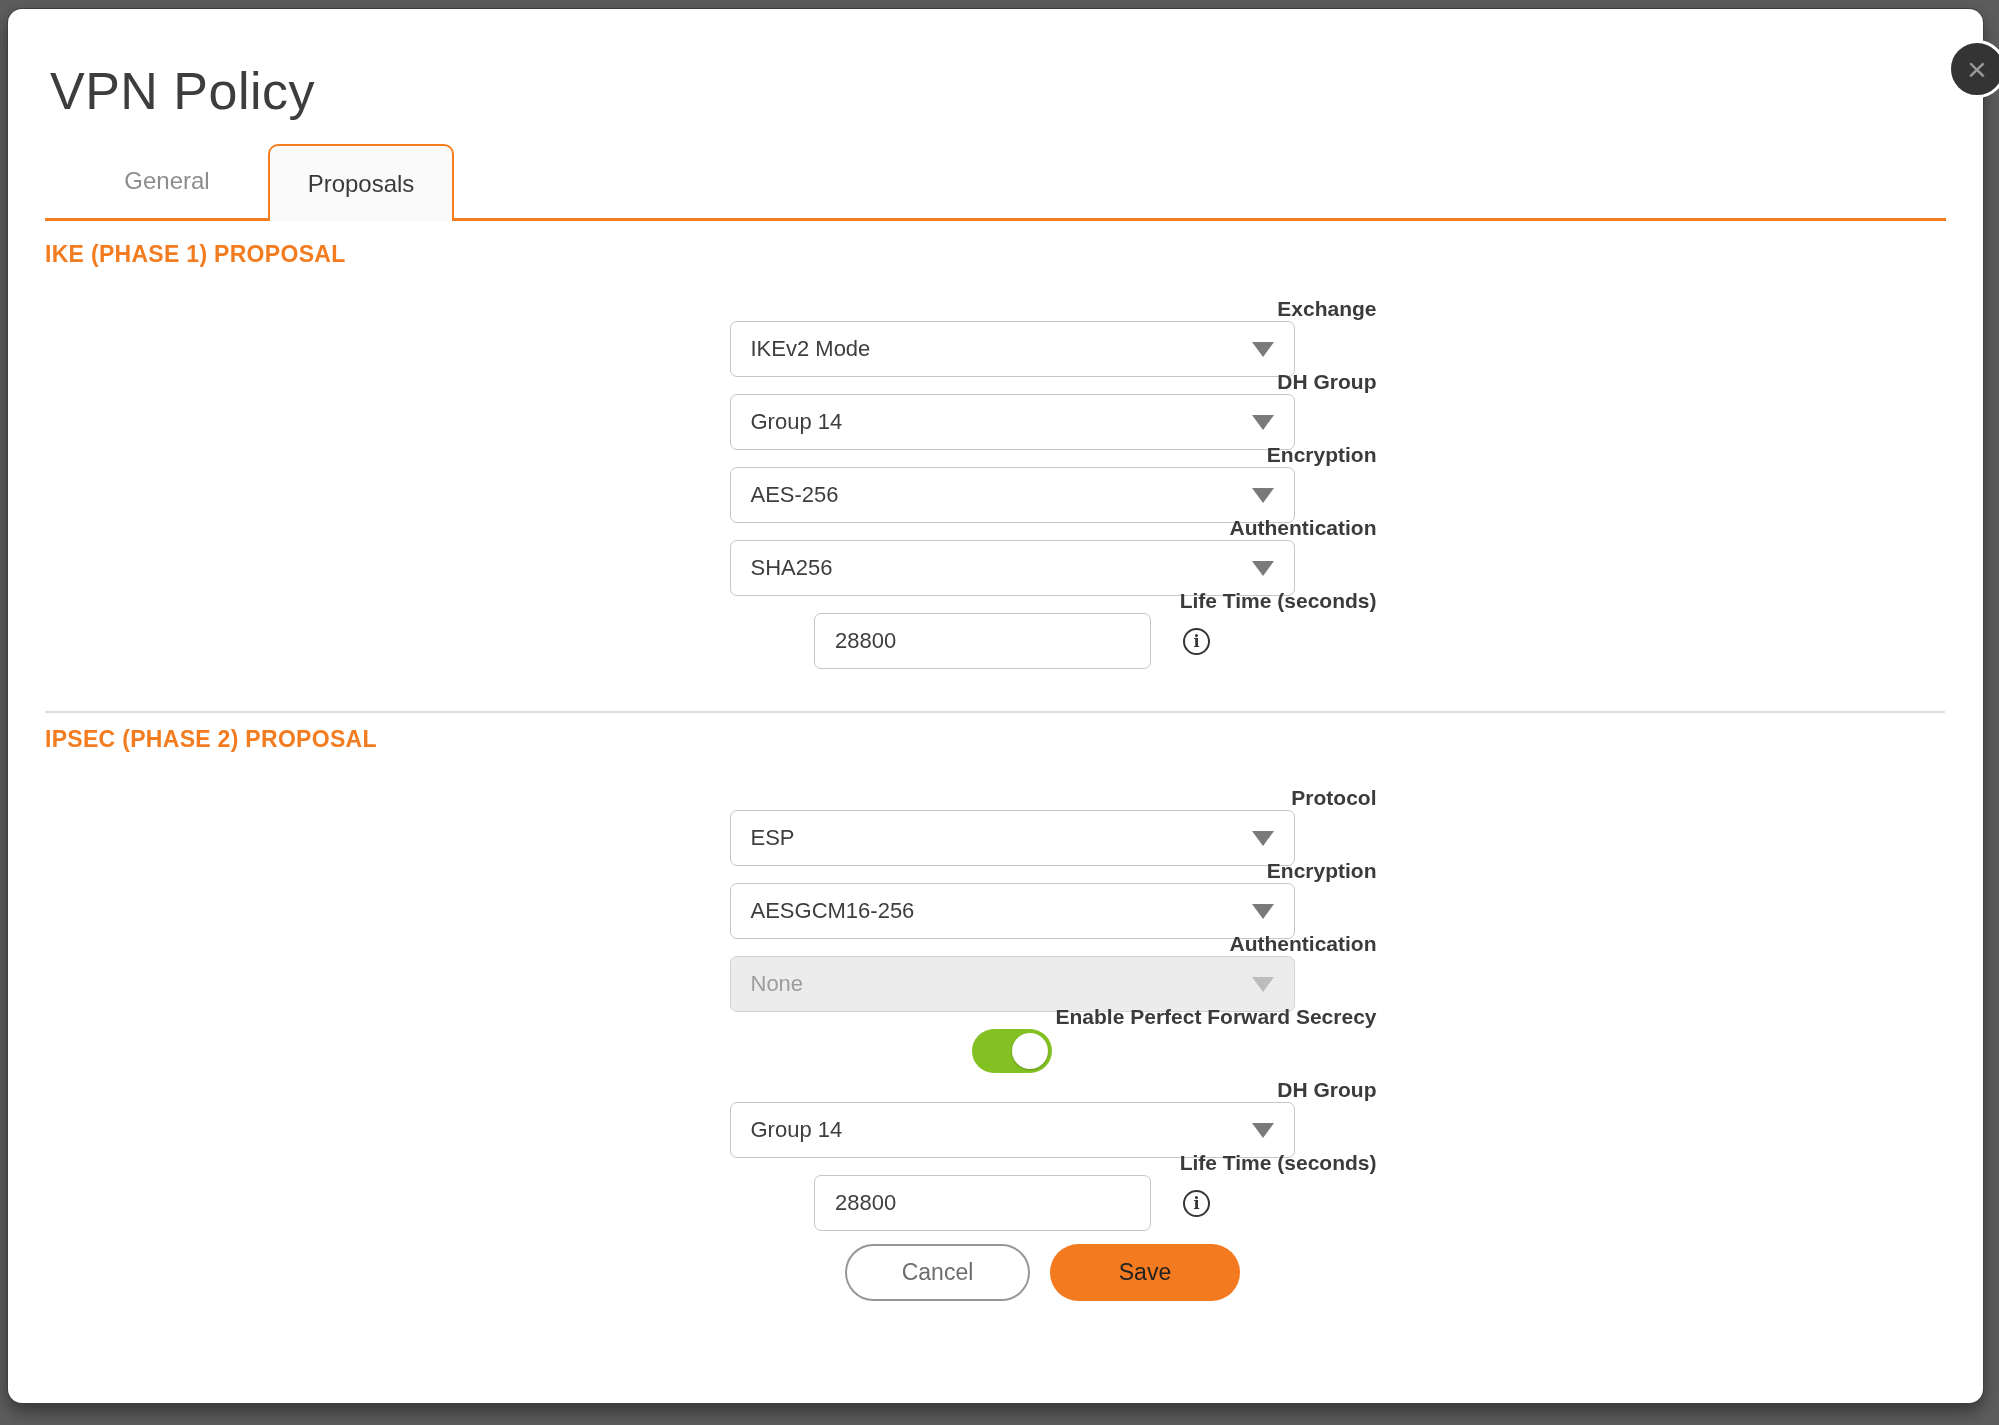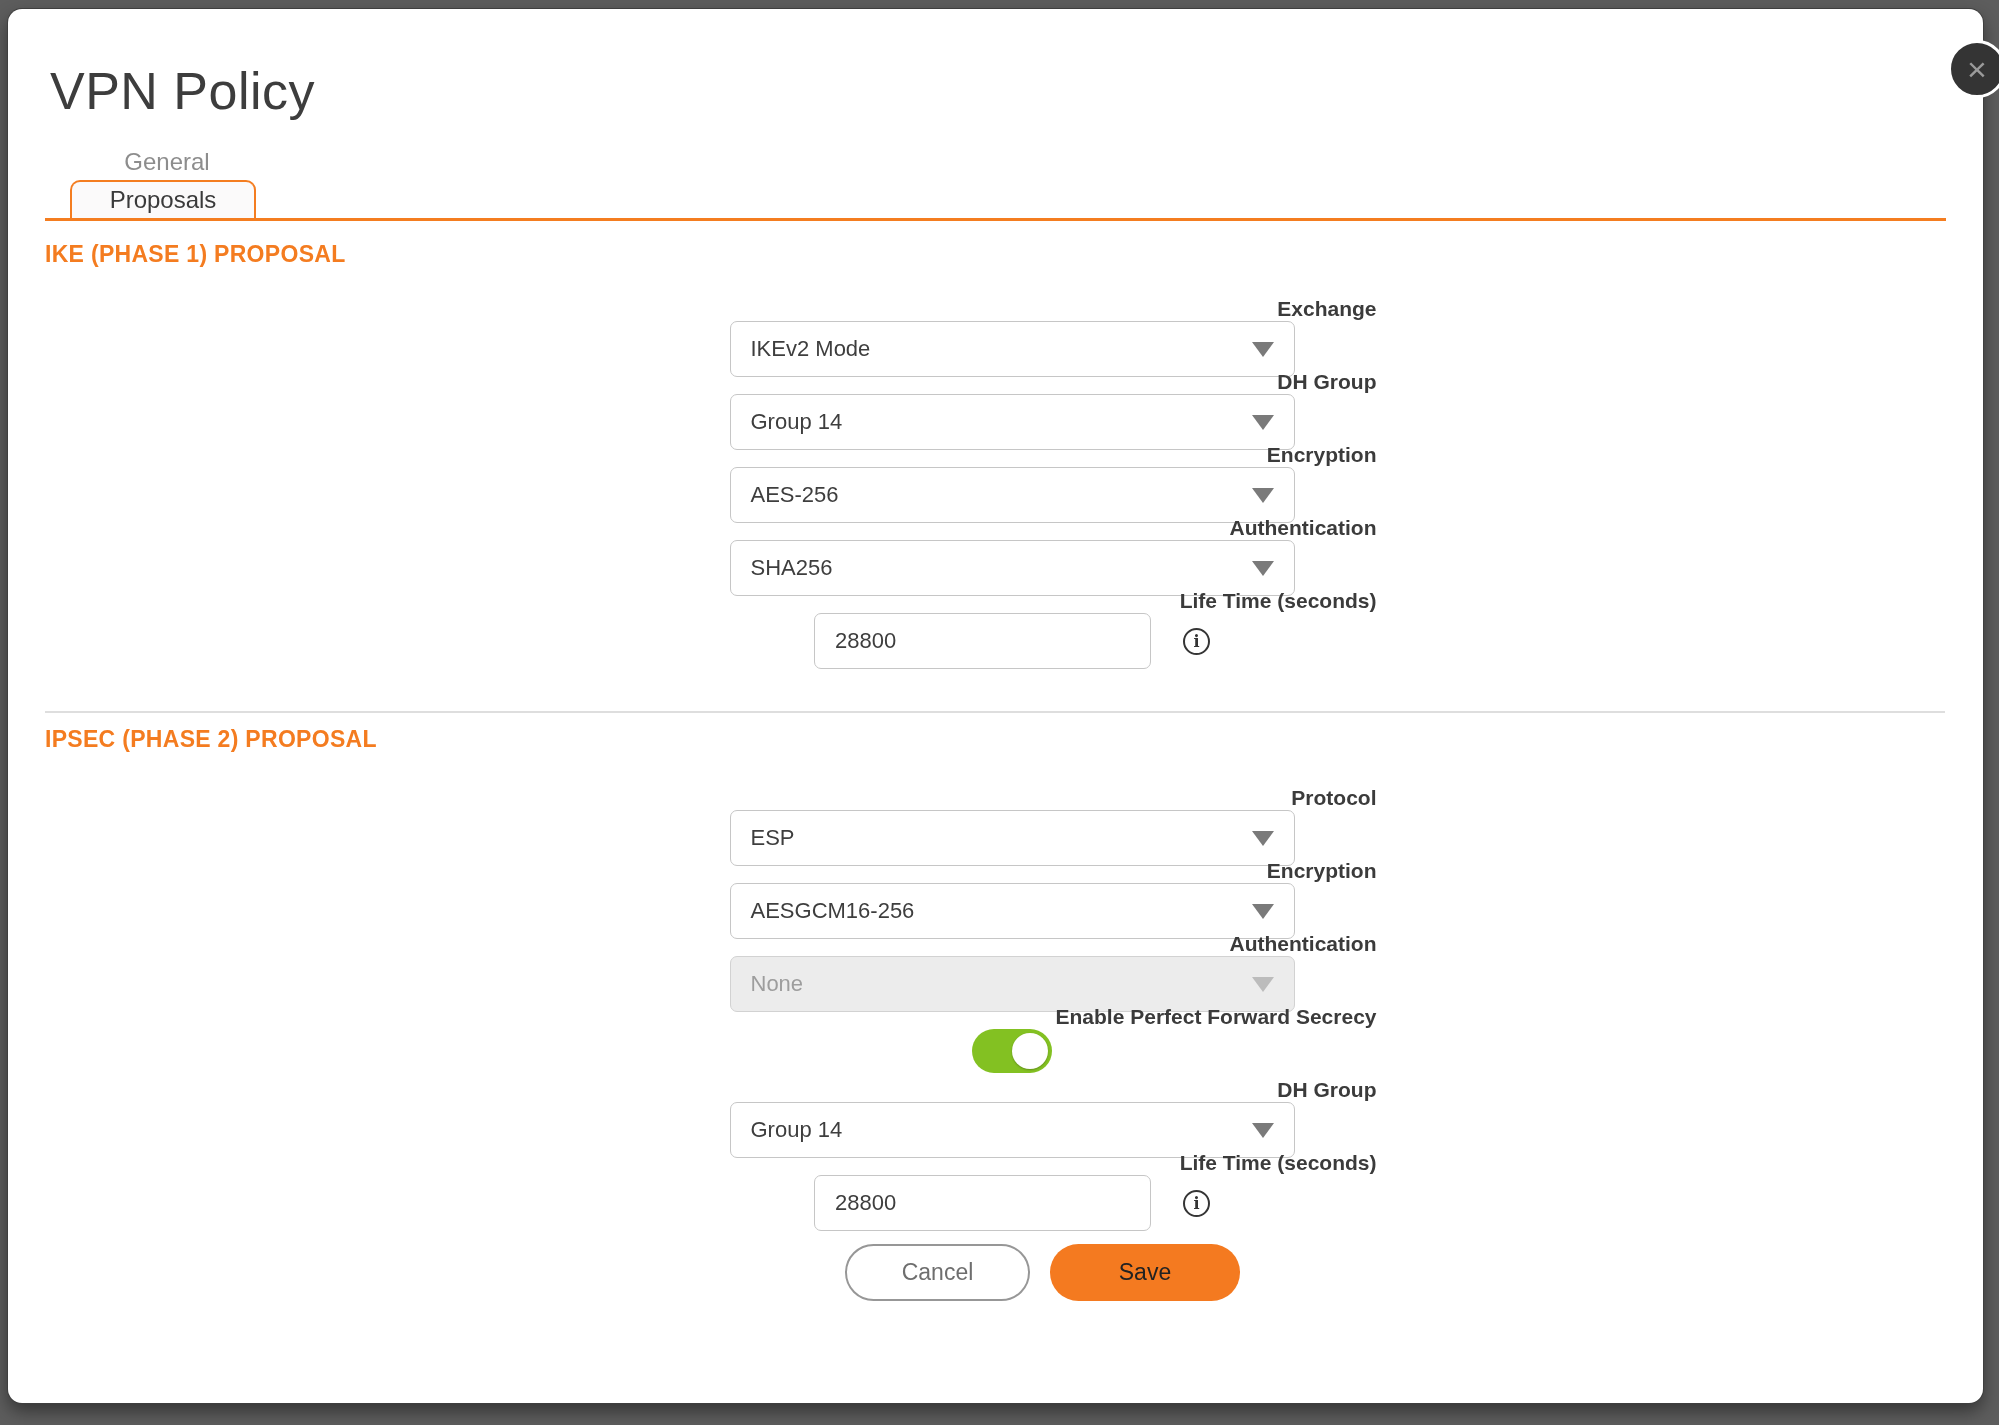--- a/index.html
+++ b/index.html
@@ -23,21 +23,21 @@
     box-sizing:border-box;z-index:5;
   }
   .title{
     position:absolute;left:42px;top:26px;
     font-size:52px;color:#3d3d3d;font-weight:400;letter-spacing:.5px;margin-top:26px;
   }
   
   .tabbar{
     position:absolute;left:37px;top:135px;width:1901px;height:77px;
     display:flex;align-items:flex-start;
-    border-bottom:3px solid #f47d20;box-sizing:border-box;flex-direction:column;
+    border-bottom:3px solid #f47d20;box-sizing:border-box;
   }
   .tab{
     height:74px;display:flex;align-items:center;justify-content:center;
     font-size:24px;color:#8d8d8d;cursor:pointer;box-sizing:border-box;
   }
   .tab.general{margin-left:46px;width:152px;}
   .tab.active{
     margin-left:25px;width:186px;height:77px;
     background:#fbfafa;border:2px solid #f47d20;border-bottom:none;
     border-radius:10px 10px 0 0;color:#3a3a3a;font-weight:400;z-index:2;

